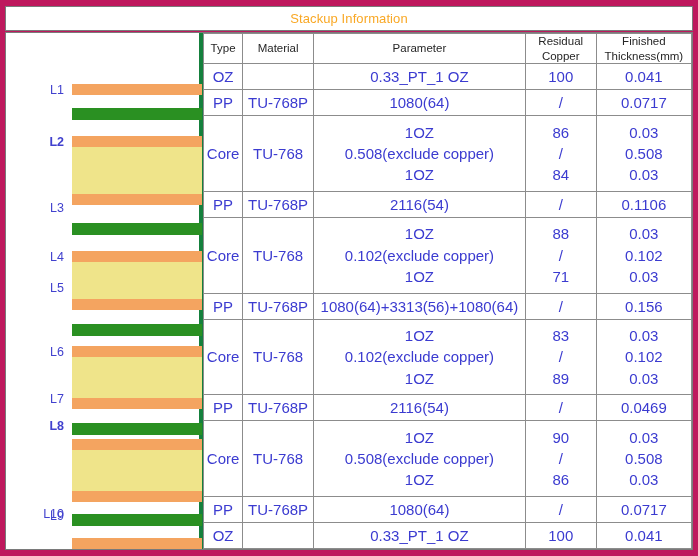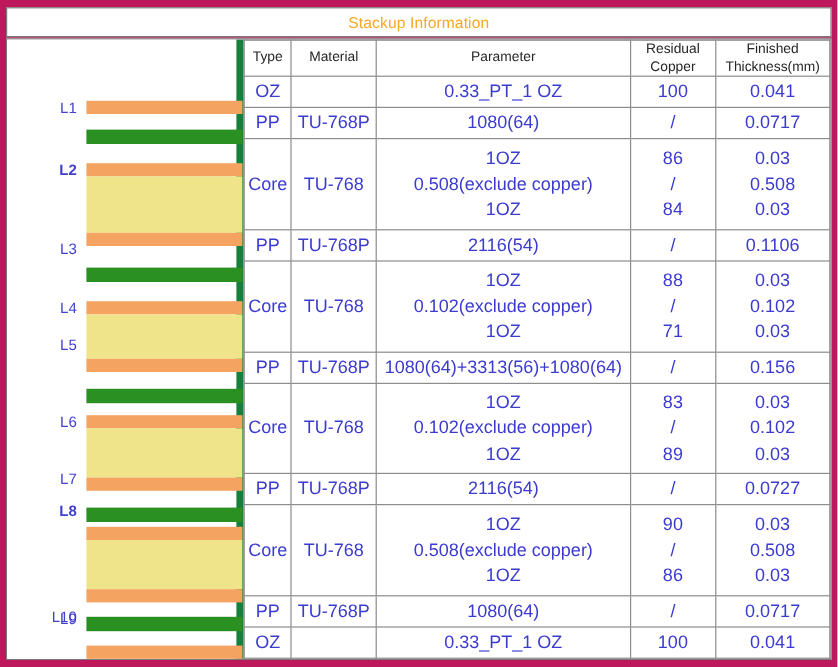--- a/index.html
+++ b/index.html
@@ -59,21 +59,21 @@
   }
 
   
   .graphic-panel {
     position: absolute;
     left: 0;
     top: 0;
     width: 197px;
     height: 100%;
     box-sizing: border-box;
-    border-right: 6px solid #15803d;
+    border-right: 4px solid #15803d;
     background: #ffffff;
   }
   .layer-bar {
     position: absolute;
     left: 66px;
     width: 130px;
     box-sizing: border-box;
   }
   .layer-bar.copper   { background: #F4A460; }
   .layer-bar.core     { background: #EFE48A; }
@@ -257,21 +257,21 @@
 89</td>
               <td class="multi-line">0.03
 0.102
 0.03</td>
             </tr>
             <tr>
               <td class="multi-line">PP</td>
               <td class="multi-line">TU-768P</td>
               <td class="multi-line">2116(54)</td>
               <td class="multi-line">/</td>
-              <td class="multi-line">0.0727</td>
+              <td class="multi-line">0.0469</td>
             </tr>
             <tr>
               <td class="multi-line">Core</td>
               <td class="multi-line">TU-768</td>
               <td class="multi-line">1OZ
 0.508(exclude copper)
 1OZ</td>
               <td class="multi-line">90
 /
 86</td>

